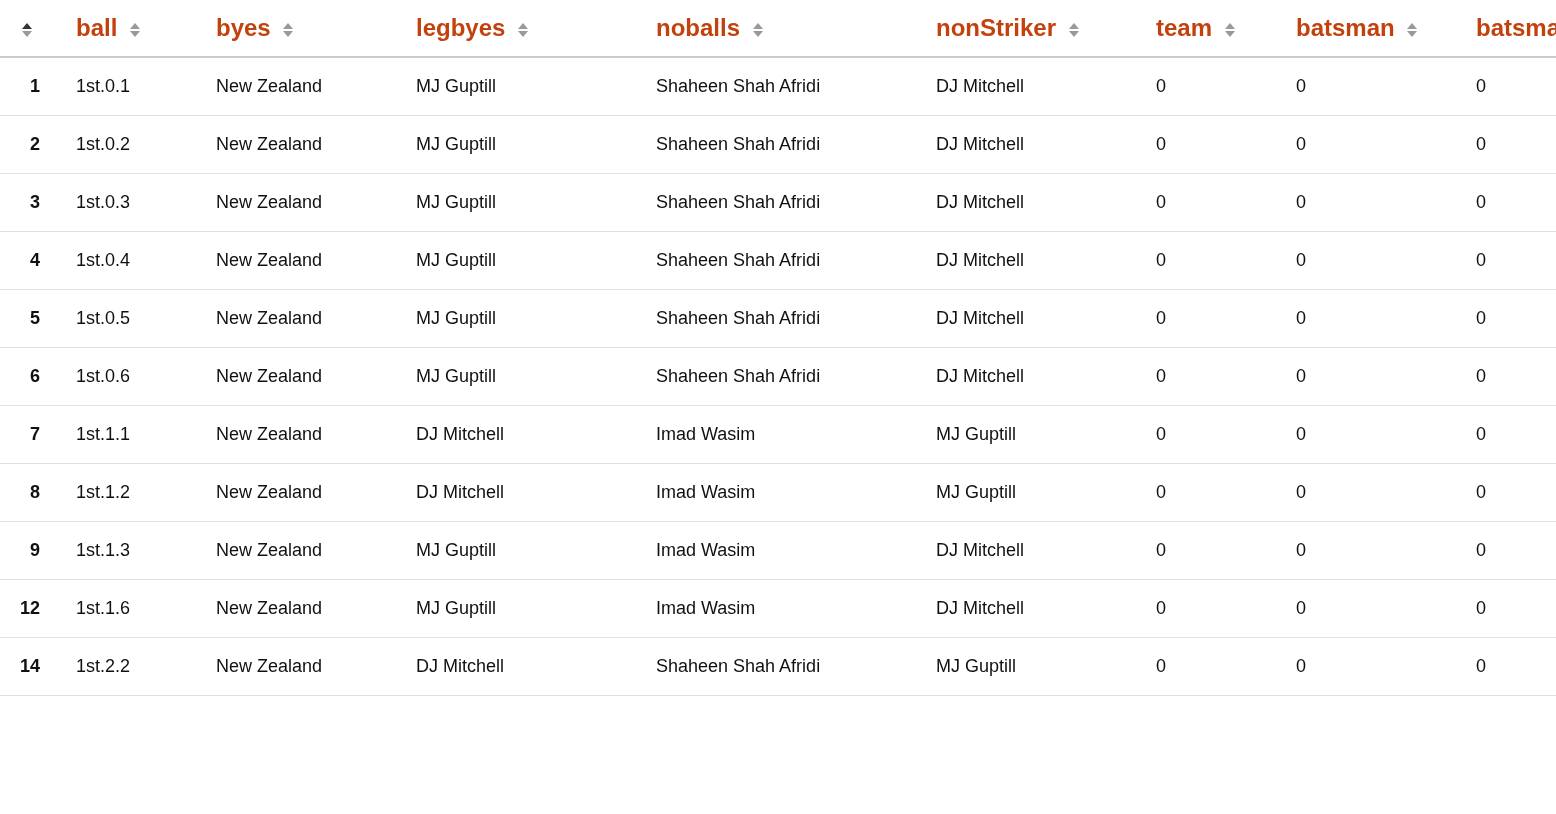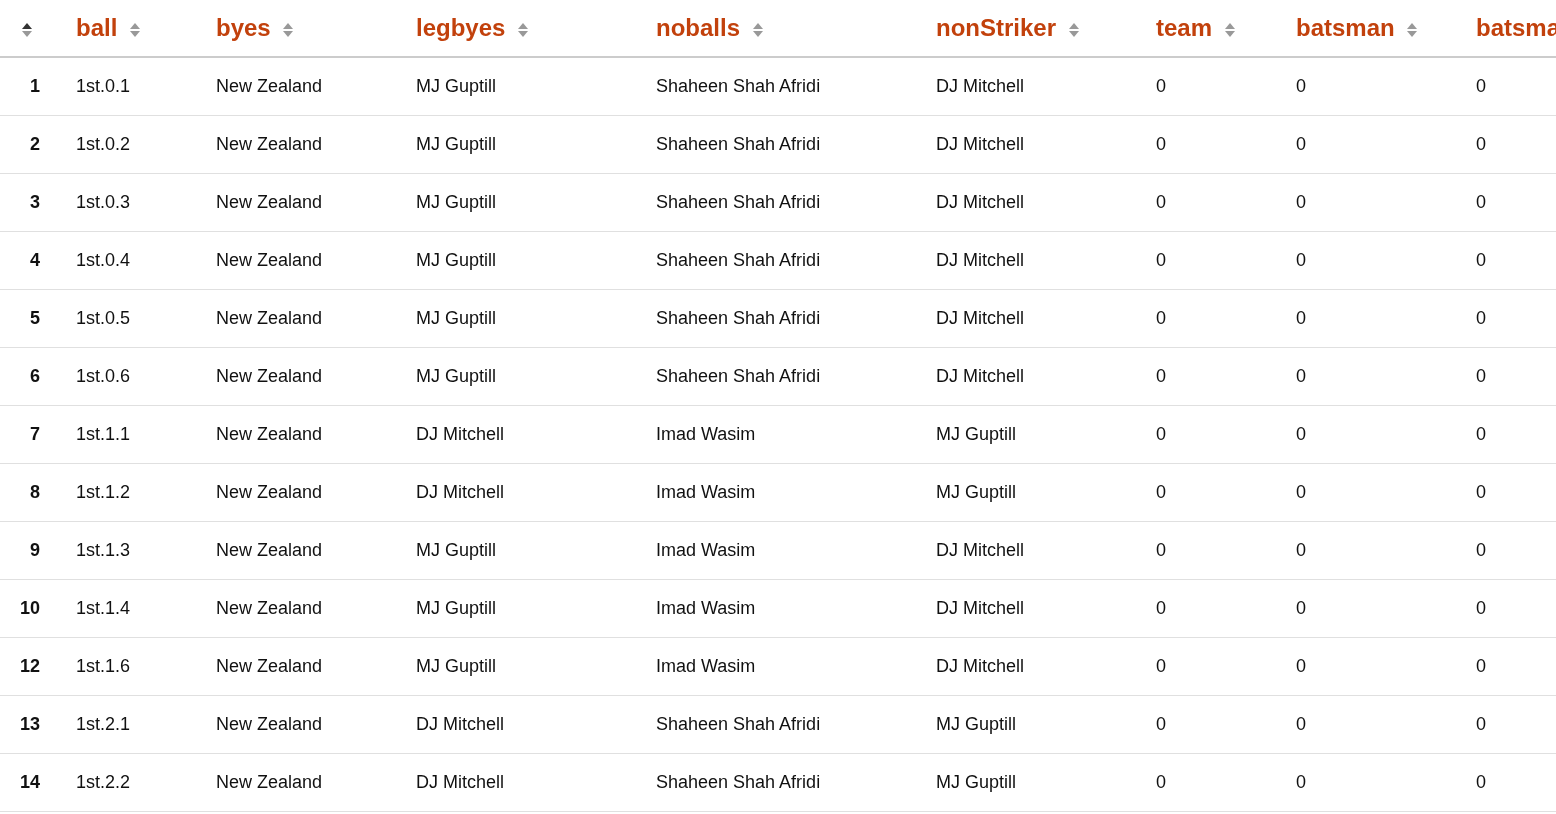--- a/index.html
+++ b/index.html
@@ -275,48 +275,26 @@
           <td>1st.1.3</td>
           <td>New Zealand</td>
           <td>MJ Guptill</td>
           <td>Imad Wasim</td>
           <td>DJ Mitchell</td>
           <td class="td-num">0</td>
           <td class="td-num">0</td>
           <td class="td-num">0</td>
         </tr>
         <tr>
-          <td class="td-index">10</td>
-          <td>1st.1.4</td>
-          <td>New Zealand</td>
-          <td>MJ Guptill</td>
-          <td>Imad Wasim</td>
-          <td>DJ Mitchell</td>
-          <td class="td-num">0</td>
-          <td class="td-num">0</td>
-          <td class="td-num">0</td>
-        </tr>
-        <tr>
           <td class="td-index">12</td>
           <td>1st.1.6</td>
           <td>New Zealand</td>
           <td>MJ Guptill</td>
           <td>Imad Wasim</td>
           <td>DJ Mitchell</td>
-          <td class="td-num">0</td>
-          <td class="td-num">0</td>
-          <td class="td-num">0</td>
-        </tr>
-        <tr>
-          <td class="td-index">13</td>
-          <td>1st.2.1</td>
-          <td>New Zealand</td>
-          <td>DJ Mitchell</td>
-          <td>Shaheen Shah Afridi</td>
-          <td>MJ Guptill</td>
           <td class="td-num">0</td>
           <td class="td-num">0</td>
           <td class="td-num">0</td>
         </tr>
         <tr>
           <td class="td-index">14</td>
           <td>1st.2.2</td>
           <td>New Zealand</td>
           <td>DJ Mitchell</td>
           <td>Shaheen Shah Afridi</td>

